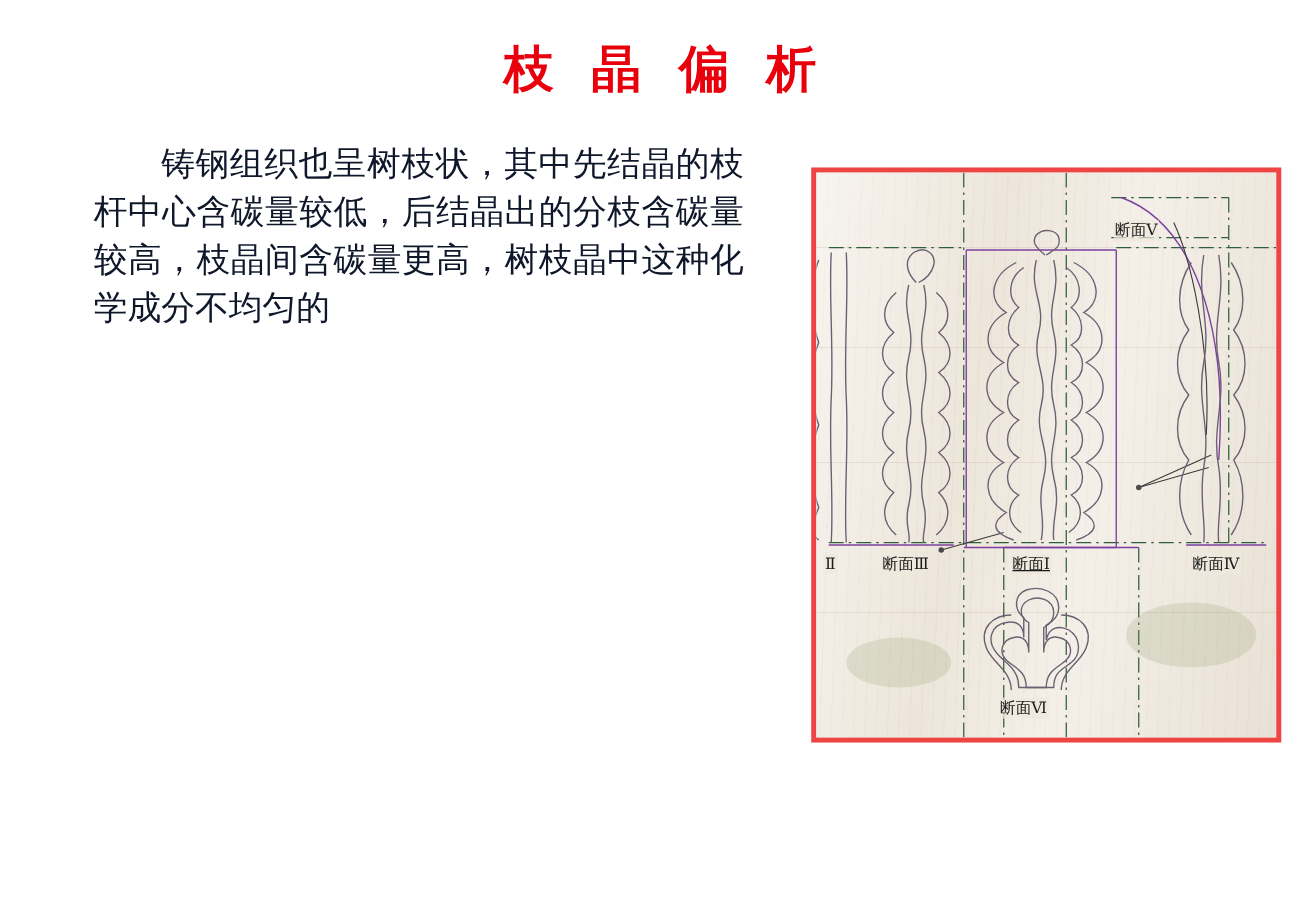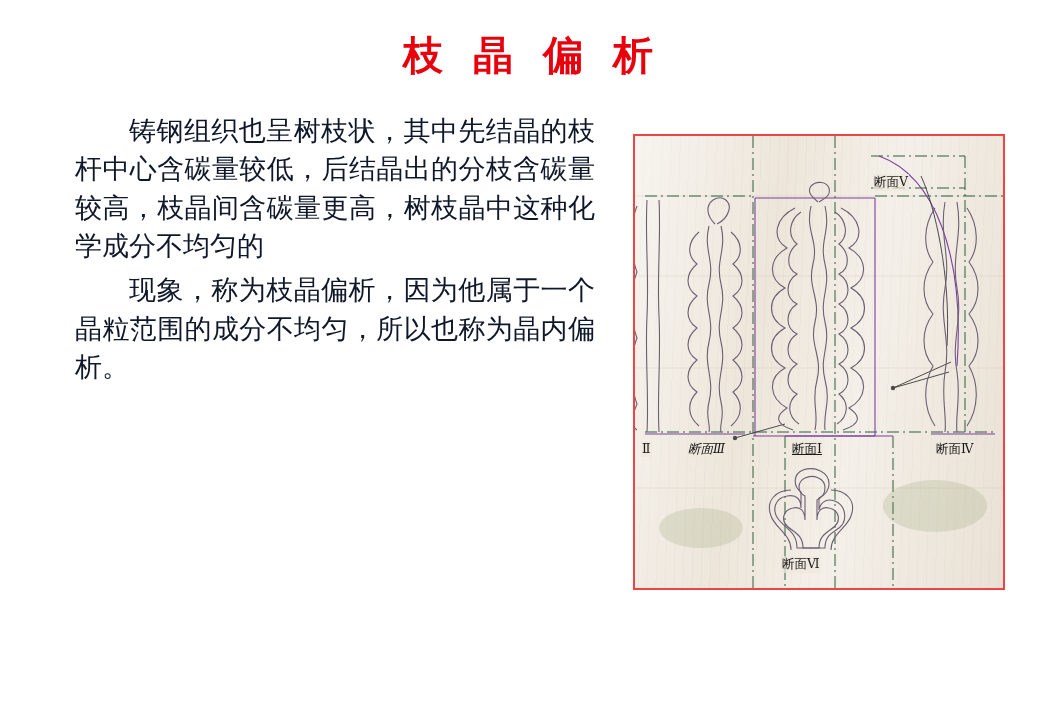--- a/index.html
+++ b/index.html
@@ -52,26 +52,26 @@
   .para.gap-top {
     margin-top: 26px;
   }
   .bold-run {
     font-weight: bold;
   }
 
   
   .figure {
     position: absolute;
-    left: 620px;
+    left: 636px;
     top: 134px;
     width: 368px;
     height: 452px;
     background: #efe9e0;
-    border: 2px solid #ef4444;
+    border: 4px solid #ef4444;
     overflow: hidden;
   }
   .fig-paper {
     position: absolute;
     inset: 0;
     background:
       linear-gradient(100deg, rgba(255,255,255,0.55) 0%, rgba(232,224,212,0.2) 35%, rgba(255,255,255,0.35) 60%, rgba(224,214,200,0.35) 100%),
       repeating-linear-gradient(92deg, rgba(180,168,150,0.10) 0px, rgba(180,168,150,0.10) 1px, rgba(255,255,255,0) 1px, rgba(255,255,255,0) 9px),
       #eee7dc;
   }
@@ -91,21 +91,20 @@
 </style>
 </head>
 <body>
 
 <div class="slide">
 
   <div class="slide-title">枝 晶 偏 析</div>
 
   <div class="body-text">
     <p class="para indent">铸钢组织也呈树枝状，其中先结晶的枝杆中心含碳量较低，后结晶出的分枝含碳量较高，枝晶间含碳量更高，树枝晶中这种化学成分不均匀的</p>
-    <p class="para indent">现象，称为枝晶偏析，因为他属于一个晶粒范围的成分不均匀，所以也称为晶内偏析。</p>
   </div>
 
   <div class="figure">
     <div class="fig-paper"></div>
 
     <svg class="fig-svg" viewBox="0 0 368 452" preserveAspectRatio="none">
       <defs>
         <g id="dendriteArm">
           <path d="M0,0 c10,-6 20,-6 30,0 c-10,6 -20,6 -30,0 z" fill="none" stroke="#6b5f72" stroke-width="1"></path>
         </g>
@@ -193,19 +192,19 @@
       </g>
 
       <g opacity="0.18" fill="#7d8f5a">
         <ellipse cx="300" cy="370" rx="52" ry="26"></ellipse>
         <ellipse cx="66" cy="392" rx="42" ry="20"></ellipse>
       </g>
     </svg>
 
     <div class="fig-label" style="left:238px; top:38px;">断面Ⅴ</div>
     <div class="fig-label" style="left:6px; top:305px;">Ⅱ</div>
-    <div class="fig-label" style="left:52px; top:305px;font-style:italic;">断面Ⅲ</div>
+    <div class="fig-label" style="left:52px; top:305px;">断面Ⅲ</div>
     <div class="fig-label" style="left:156px; top:305px;text-decoration:underline;">断面Ⅰ</div>
     <div class="fig-label" style="left:300px; top:305px;">断面Ⅳ</div>
     <div class="fig-label" style="left:146px; top:420px;">断面Ⅵ</div>
   </div>
 
 </div>
 
 </body></html>

